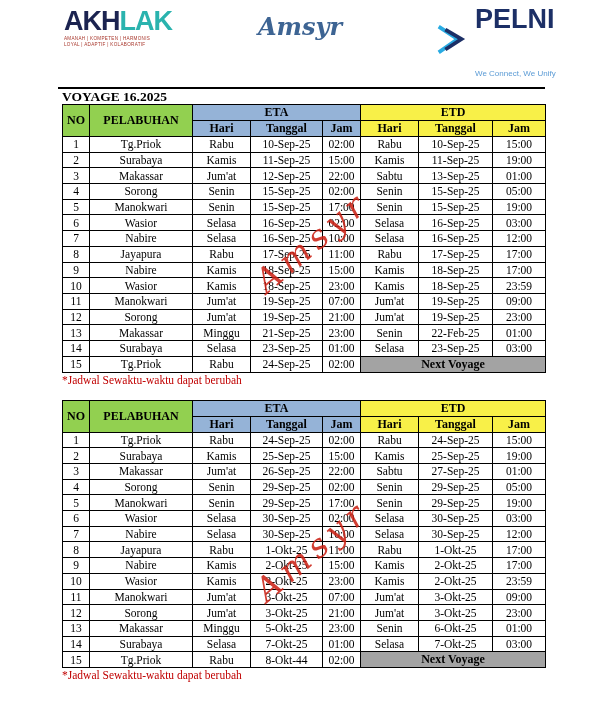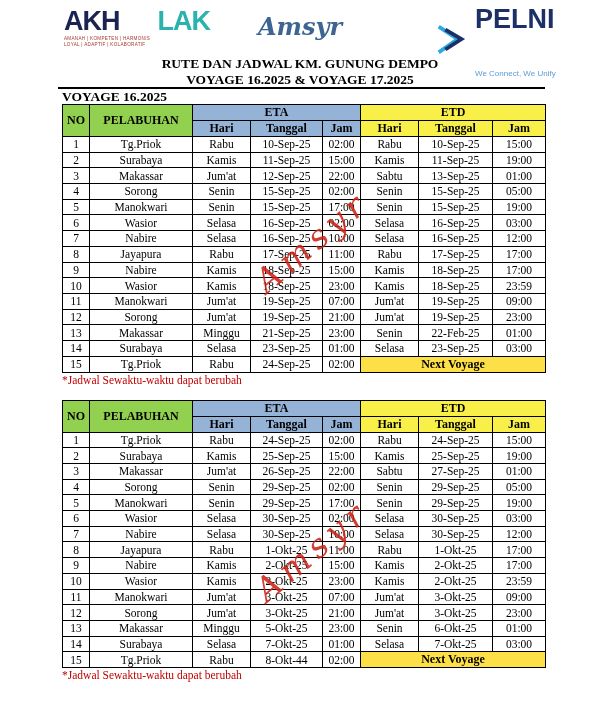--- a/index.html
+++ b/index.html
@@ -3,21 +3,21 @@
 <meta charset="utf-8">
 <style>
   html,body{margin:0;padding:0;background:#e8e8e8;}
   .page{position:relative;width:600px;height:714px;background:#ffffff;overflow:hidden;
         font-family:"Liberation Serif","DejaVu Serif",serif;color:#000;}
   
   .logo-akhlak{position:absolute;left:64px;top:8px;width:130px;}
   .akhlak-word{font-family:"Liberation Sans",sans-serif;font-weight:bold;font-size:27px;
                line-height:26px;letter-spacing:-1px;}
   .akhlak-navy{color:#1b2350;}
-  .akhlak-teal{color:#2ab3ae;padding-left:38px;}
+  .akhlak-teal{color:#2ab3ae;}
   .akhlak-tag{font-family:"Liberation Sans",sans-serif;font-size:4.6px;line-height:6px;
               color:#a8372c;letter-spacing:.3px;margin-top:2px;}
   .logo-amsyr{position:absolute;left:0;right:0;top:12px;text-align:center;
               font-style:italic;font-weight:bold;font-size:24px;color:#3d6493;
               font-family:"DejaVu Serif",serif;}
   .logo-pelni{position:absolute;left:433px;top:6px;display:flex;align-items:center;gap:4px;}
   .pelni-text{display:flex;flex-direction:column;gap:36px;}
   .pelni-name{font-family:"Liberation Sans",sans-serif;font-weight:bold;font-size:27px;
               line-height:26px;color:#1c2f66;letter-spacing:0;}
   .pelni-tag{font-family:"Liberation Sans",sans-serif;font-size:8px;color:#5b9bd5;
@@ -32,21 +32,21 @@
   table.sched{border-collapse:collapse;table-layout:fixed;width:483px;
               border:1.5px solid #000;font-size:11.5px;font-family:Liberation Serif, serif;}
   table.sched th,table.sched td{border:1px solid #000;padding:0 2px;text-align:center;
               overflow:hidden;white-space:nowrap;}
   table.sched thead tr{height:16px;}
   table.sched tbody tr{height:15.7px;}
   th.hdr-green{background:#92d050;font-size:12px;}
   th.hdr-blue{background:#95b3d7;font-size:12px;}
   th.hdr-yellow{background:#f8f048;font-size:12px;}
   td.port{text-align:left;padding-left:6px;}
-  td.next-voyage{background:#fde047;font-weight:bold;font-size:12px;}
+  td.next-voyage{background:#a3a3a3;font-weight:bold;font-size:12px;}
   .note{color:#c00000;font-size:11.5px;line-height:13px;margin:1px 0 0 0;}
   .gap{height:13px;}
   
   .sig{position:absolute;width:160px;text-align:center;
        font-family:"DejaVu Serif",serif;font-style:italic;
        font-size:33px;color:#cc2418;letter-spacing:6px;opacity:.88;
        transform:rotate(-40deg);pointer-events:none;}
   .sig1{left:232px;top:222px;}
   .sig2{left:232px;top:531px;}
 </style>
@@ -71,24 +71,20 @@
         <path d="M6 6 L26 19 L6 33" fill="none" stroke="#29abe2" stroke-width="4" stroke-linejoin="miter"></path>
         <path d="M13 9 L30 19 L13 30" fill="none" stroke="#1c2f66" stroke-width="4" stroke-linejoin="miter"></path>
       </svg>
     </span>
     <span class="pelni-text">
       <span class="pelni-name">PELNI</span>
       <span class="pelni-tag">We Connect, We Unify</span>
     </span>
   </div>
 
-  <div class="doc-title">
-    <div>RUTE DAN JADWAL KM. GUNUNG DEMPO</div>
-    <div>VOYAGE 16.2025 &amp; VOYAGE 17.2025</div>
-  </div>
   <div class="title-rule"></div>
 
   <div class="content">
 
     <div class="voyage-heading">VOYAGE 16.2025</div>
     <table class="sched">
       <colgroup>
         <col style="width:27px">
           <col style="width:103px">
         <col style="width:58px">

